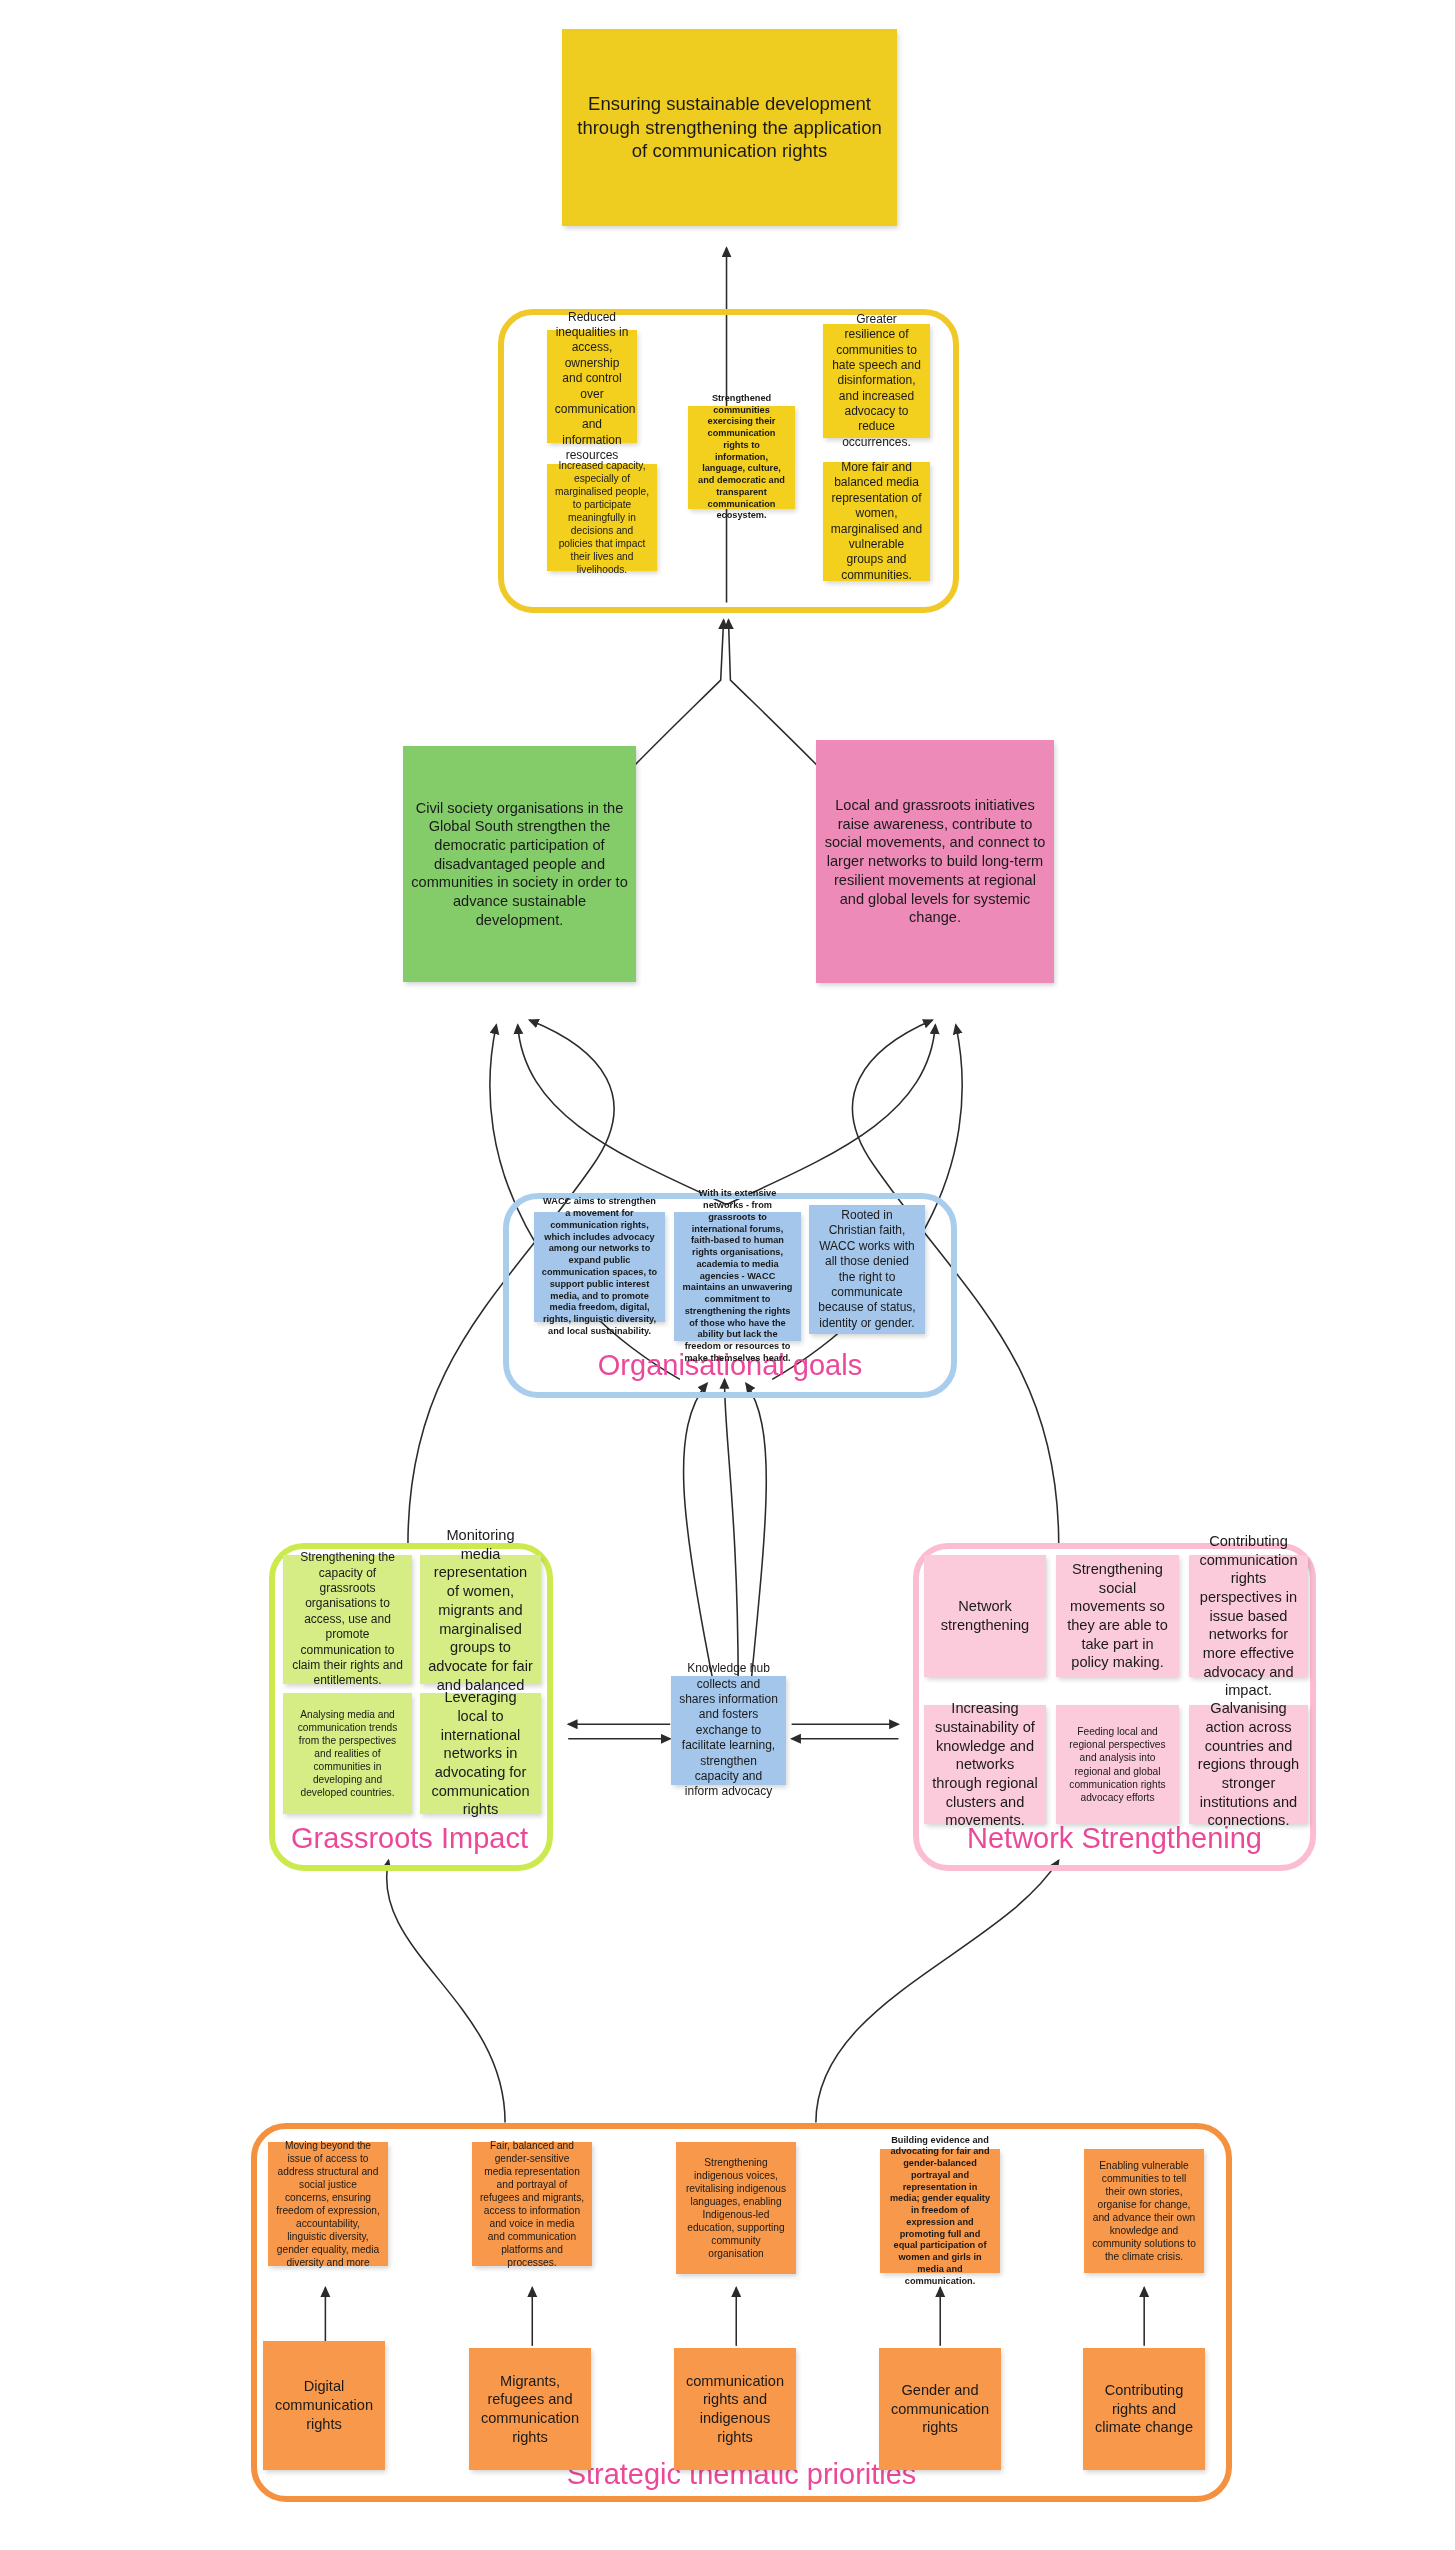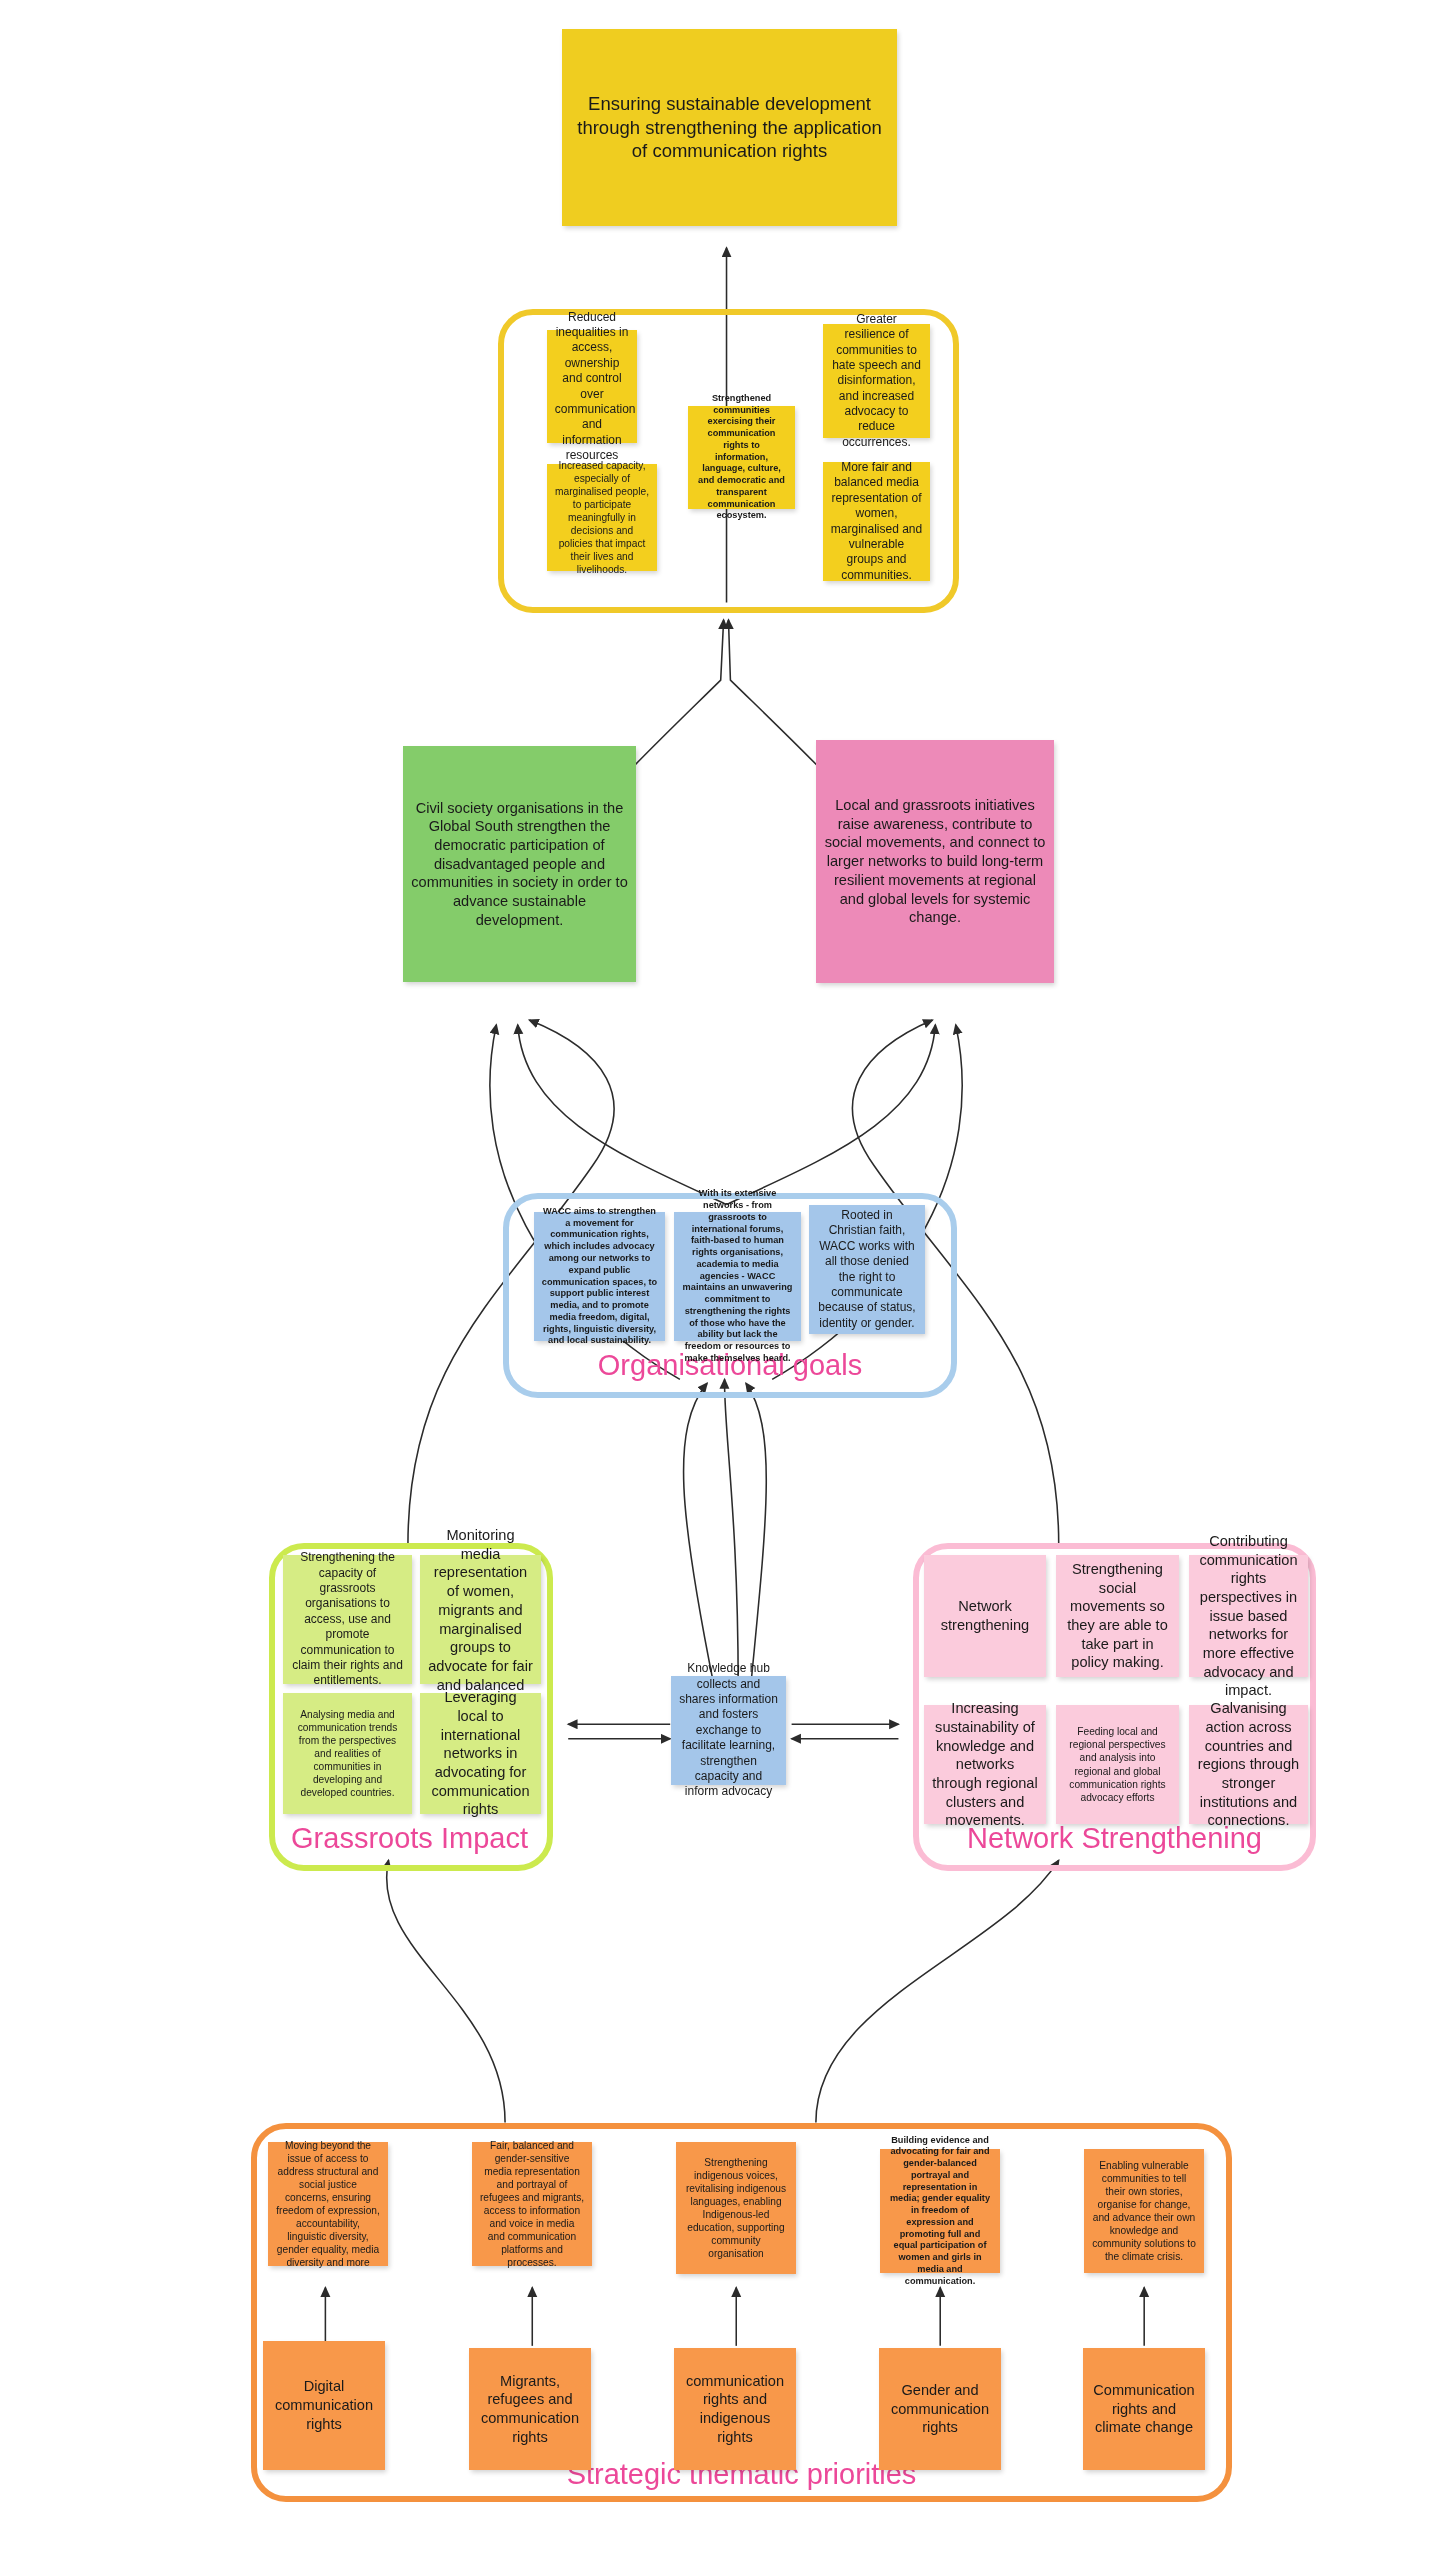--- a/index.html
+++ b/index.html
@@ -125,21 +125,21 @@
   <div class="node c-green t-md" style="left:403px; top:746px; width:233px; height:236px;">
     <span>Civil society organisations in the Global South strengthen the democratic participation of disadvantaged people and communities in society in order to advance sustainable development.</span>
   </div>
   <div class="node c-pink t-md" style="left:816px; top:740px; width:238px; height:243px;">
     <span>Local and grassroots initiatives raise awareness, contribute to social movements, and connect to larger networks to build long-term resilient movements at regional and global levels for systemic change.</span>
   </div>
 
   <div class="group g-orggoals" style="left:503px; top:1193px; width:454px; height:205px;"></div>
   <div class="group-label t-title" style="left:503px; top:1349px; width:454px;">Organisational goals</div>
 
-  <div class="node c-blue t-xxs" style="left:534px; top:1212px; width:131px; height:129px;justify-content:flex-end;">
+  <div class="node c-blue t-xxs" style="left:534px; top:1212px; width:131px; height:110px;justify-content:flex-end;">
     <span>WACC aims to strengthen a movement for communication rights, which includes advocacy among our networks to expand public communication spaces, to support public interest media, and to promote media freedom, digital, rights, linguistic diversity, and local sustainability.</span>
   </div>
   <div class="node c-blue t-xxs" style="left:674px; top:1212px; width:127px; height:129px;">
     <span>With its extensive networks - from grassroots to international forums, faith-based to human rights organisations, academia to media agencies - WACC maintains an unwavering commitment to strengthening the rights of those who have the ability but lack the freedom or resources to make themselves heard.</span>
   </div>
   <div class="node c-blue t-sm" style="left:809px; top:1205px; width:116px; height:129px;">
     <span>Rooted in Christian faith, WACC works with all those denied the right to communicate because of status, identity or gender.</span>
   </div>
 
   <div class="group g-grass" style="left:269px; top:1543px; width:284px; height:328px;"></div>
@@ -209,17 +209,17 @@
   <div class="node c-orange t-md" style="left:469px; top:2348px; width:122px; height:122px;">
     <span>Migrants, refugees and communication rights</span>
   </div>
   <div class="node c-orange t-md" style="left:674px; top:2348px; width:122px; height:122px;">
     <span>communication rights and indigenous rights</span>
   </div>
   <div class="node c-orange t-md" style="left:879px; top:2348px; width:122px; height:122px;">
     <span>Gender and communication rights</span>
   </div>
   <div class="node c-orange t-md" style="left:1083px; top:2348px; width:122px; height:122px;">
-    <span>Communication rights and climate change</span>
+    <span>Contributing rights and climate change</span>
   </div>
 
 </div>
 
 
 </body></html>

